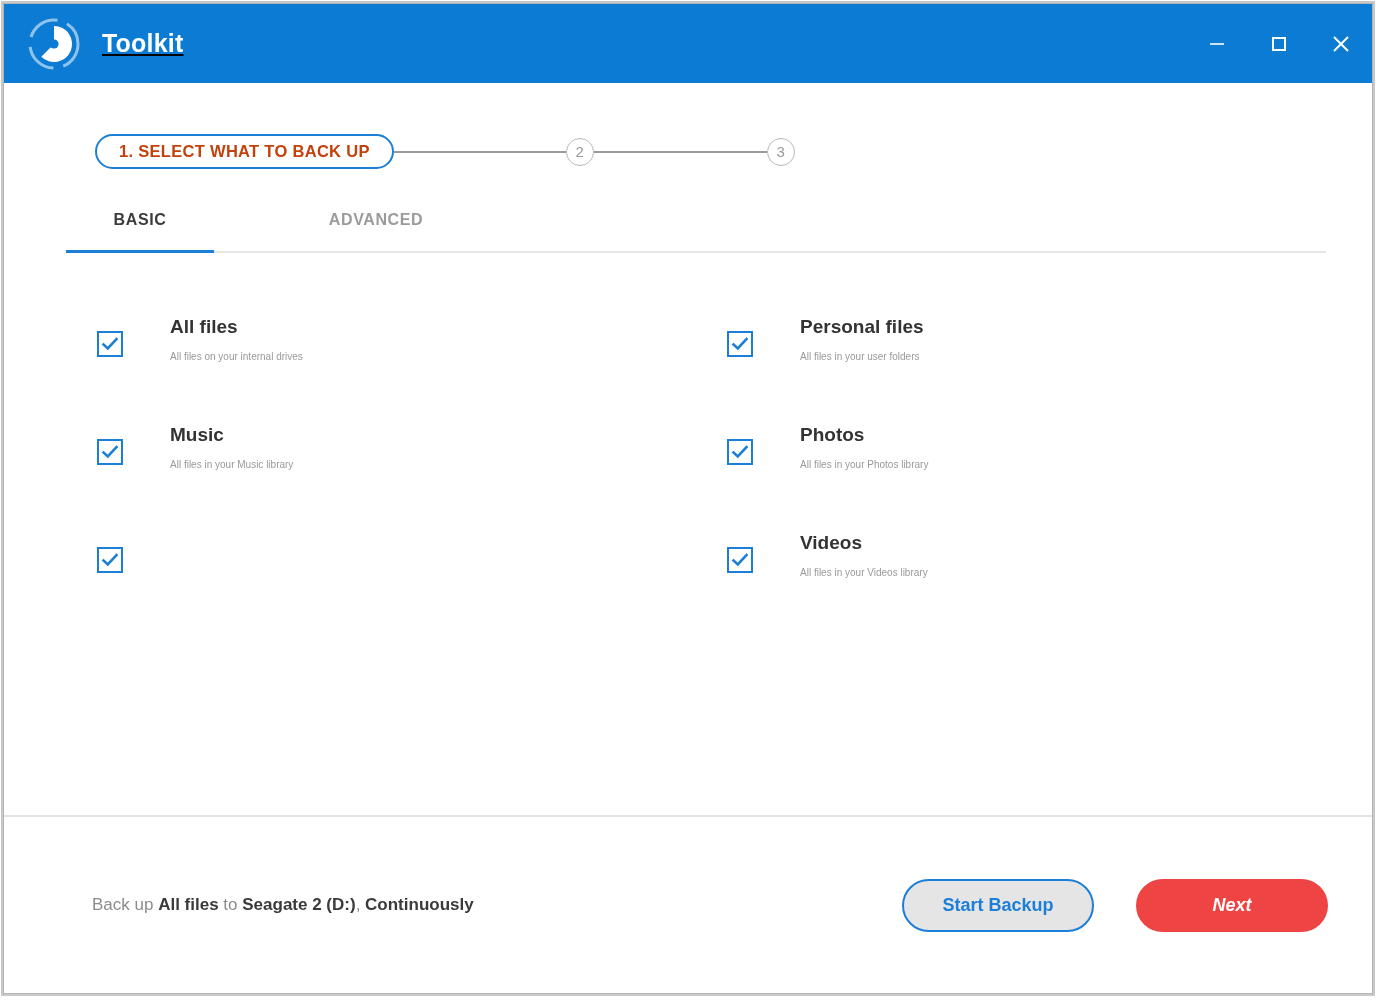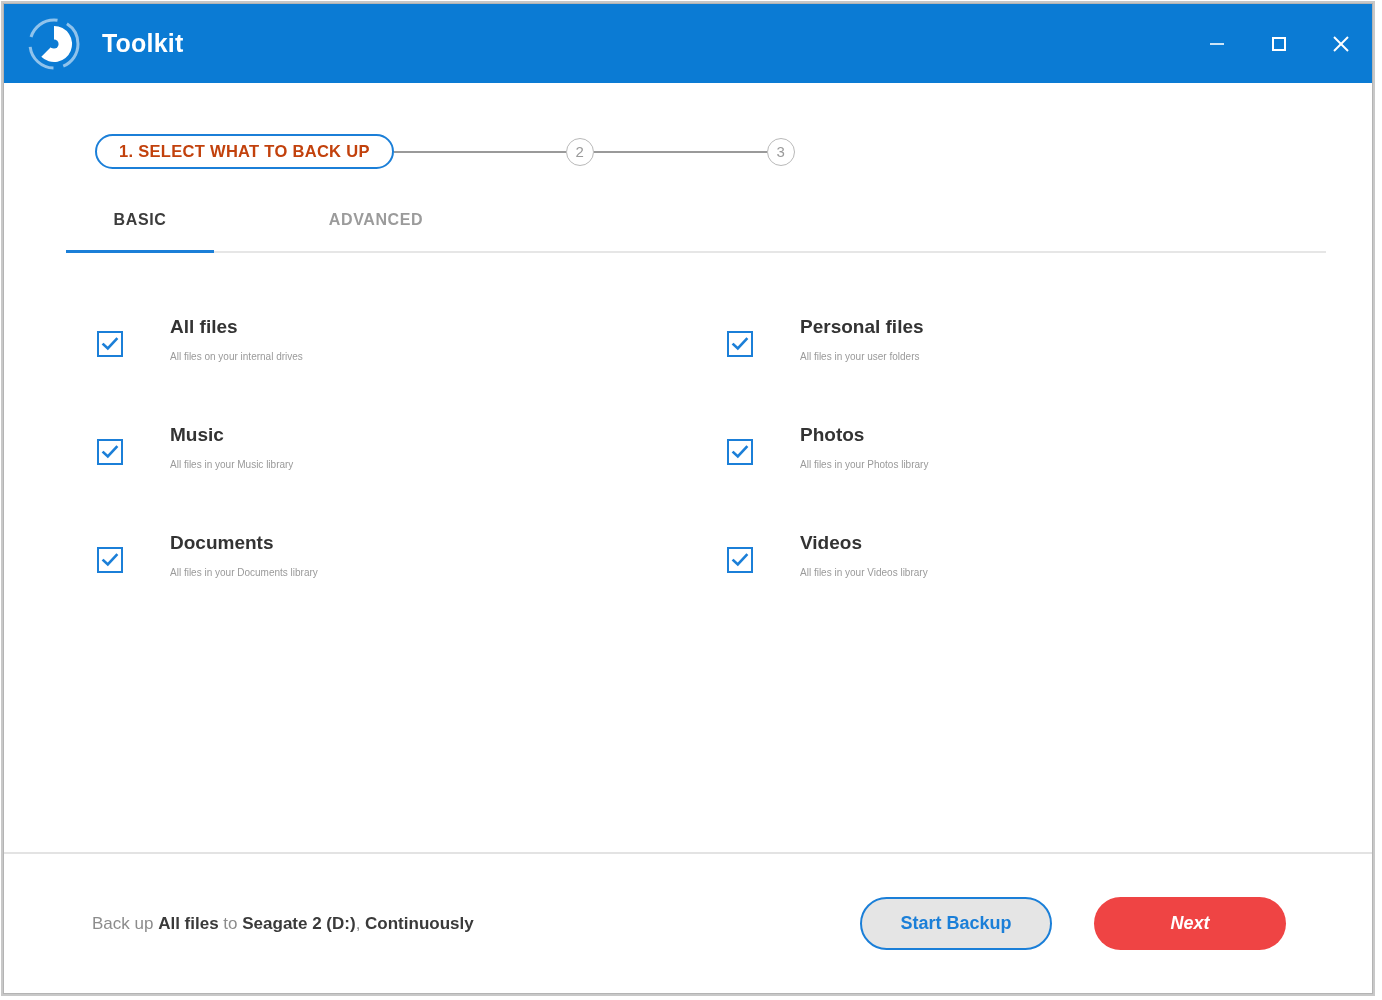--- a/index.html
+++ b/index.html
@@ -29,20 +29,21 @@
   }
 
   
   .titlebar {
     height: 79px;
     background: #0b7bd4;
     display: flex;
     align-items: center;
     flex: 0 0 auto;
     position: relative;
+    text-decoration: underline;
   }
   .logo {
     margin-left: 22px;
     width: 56px;
     height: 56px;
     position: relative;
     flex: 0 0 auto;
   }
   .app-title {
     color: #ffffff;
@@ -177,25 +178,25 @@
   .item-sub {
     font-size: 10px;
     color: #9a9a9a;
     line-height: 20px;
     margin-top: 8px;
   }
 
   
   .footer {
     flex: 0 0 auto;
-    height: 141px;
+    height: 178px;
     border-top: 2px solid #e3e3e3;
     display: flex;
     align-items: center;
-    padding: 0 86px 0 88px;
+    padding: 0 44px 0 88px;
     box-sizing: border-box;
     gap: 8px;
   }
   .status {
     font-size: 17px;
     color: #8c8c8c;
   }
   .status b { color: #3a3a3a; font-weight: bold; }
   .footer-buttons {
     margin-left: auto;
@@ -333,24 +334,20 @@
           <div class="item-sub">All files in your Photos library</div>
         </div>
       </div>
 
       <div class="item">
         <div class="cbox">
           <svg width="18" height="18" viewBox="0 0 18 18">
             <polyline points="2.5,9.5 6.8,13.5 15.5,4" fill="none" stroke="#1b7fd8" stroke-width="2.6" stroke-linecap="square" stroke-linejoin="miter"></polyline>
           </svg>
         </div>
-        <div class="item-text">
-          <div class="item-title">Documents</div>
-          <div class="item-sub">All files in your Documents library</div>
-        </div>
       </div>
 
       <div class="item">
         <div class="cbox">
           <svg width="18" height="18" viewBox="0 0 18 18">
             <polyline points="2.5,9.5 6.8,13.5 15.5,4" fill="none" stroke="#1b7fd8" stroke-width="2.6" stroke-linecap="square" stroke-linejoin="miter"></polyline>
           </svg>
         </div>
         <div class="item-text">
           <div class="item-title">Videos</div>

